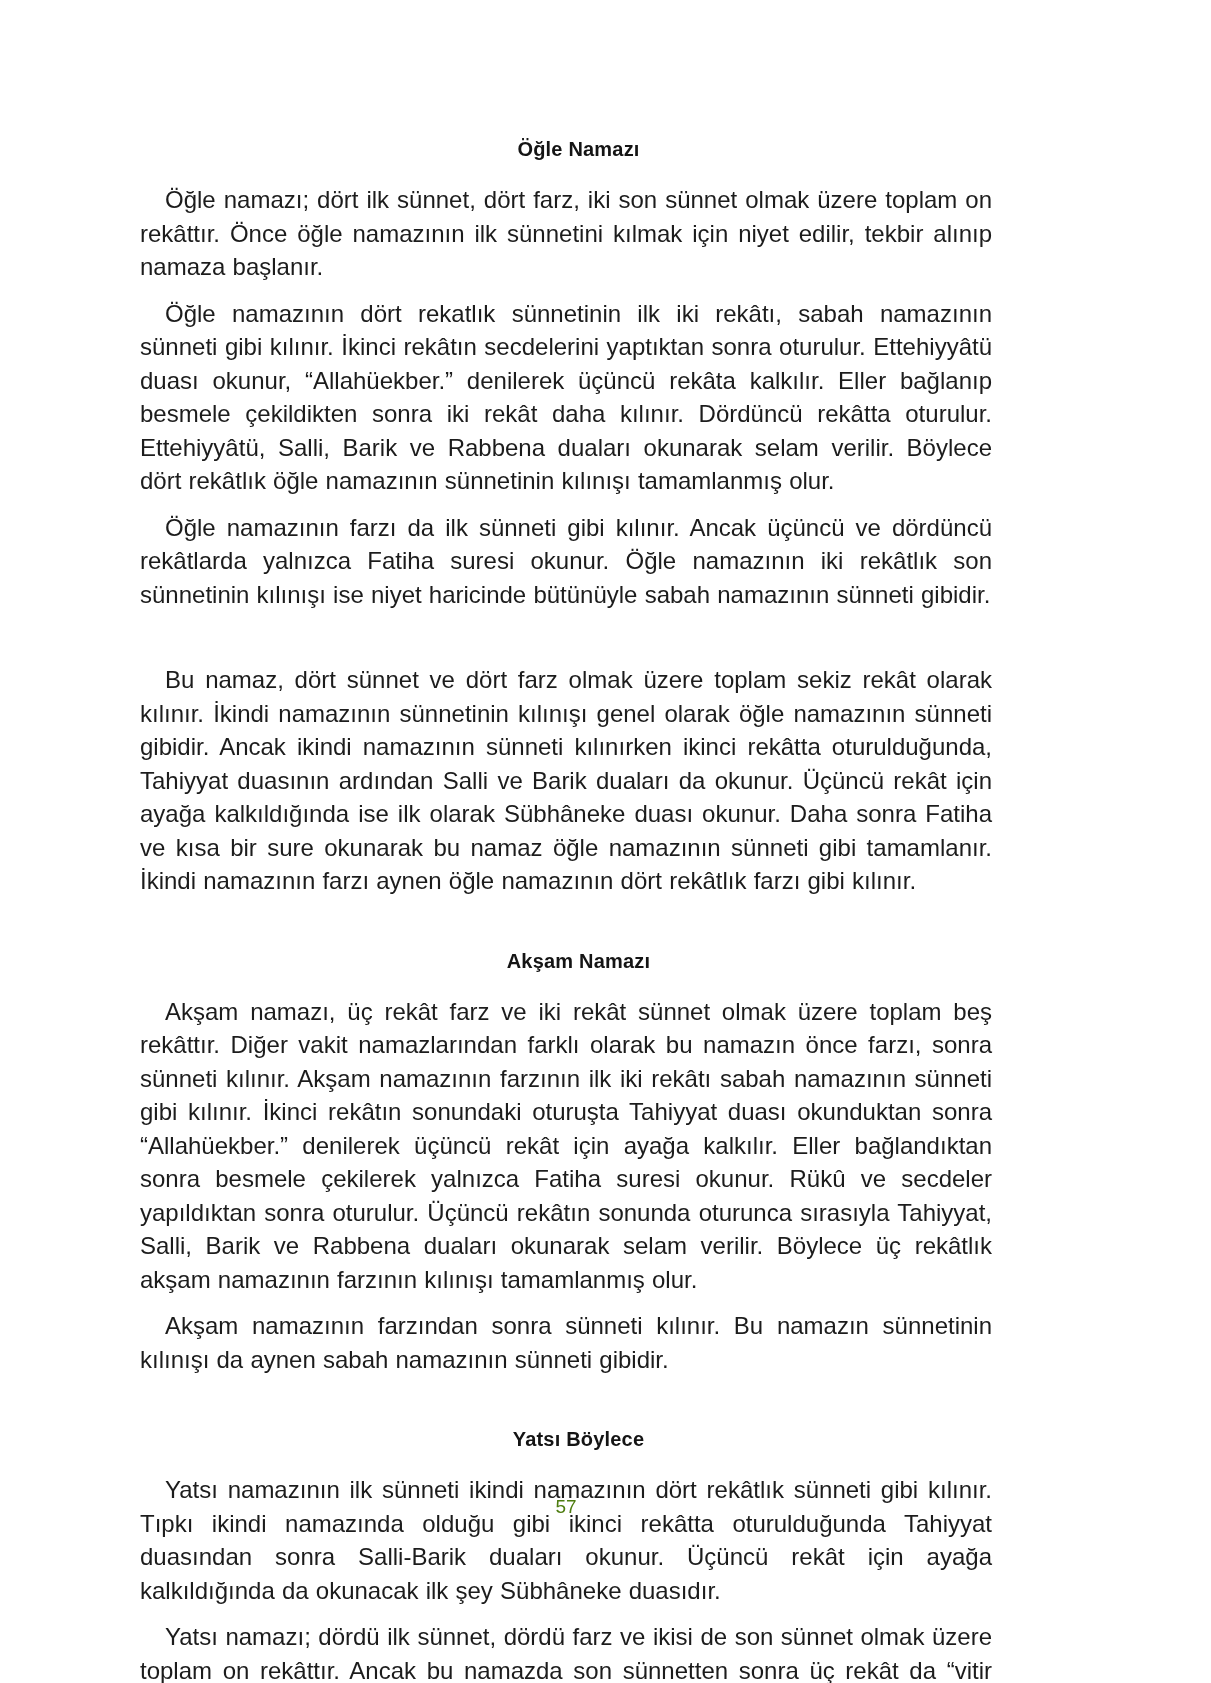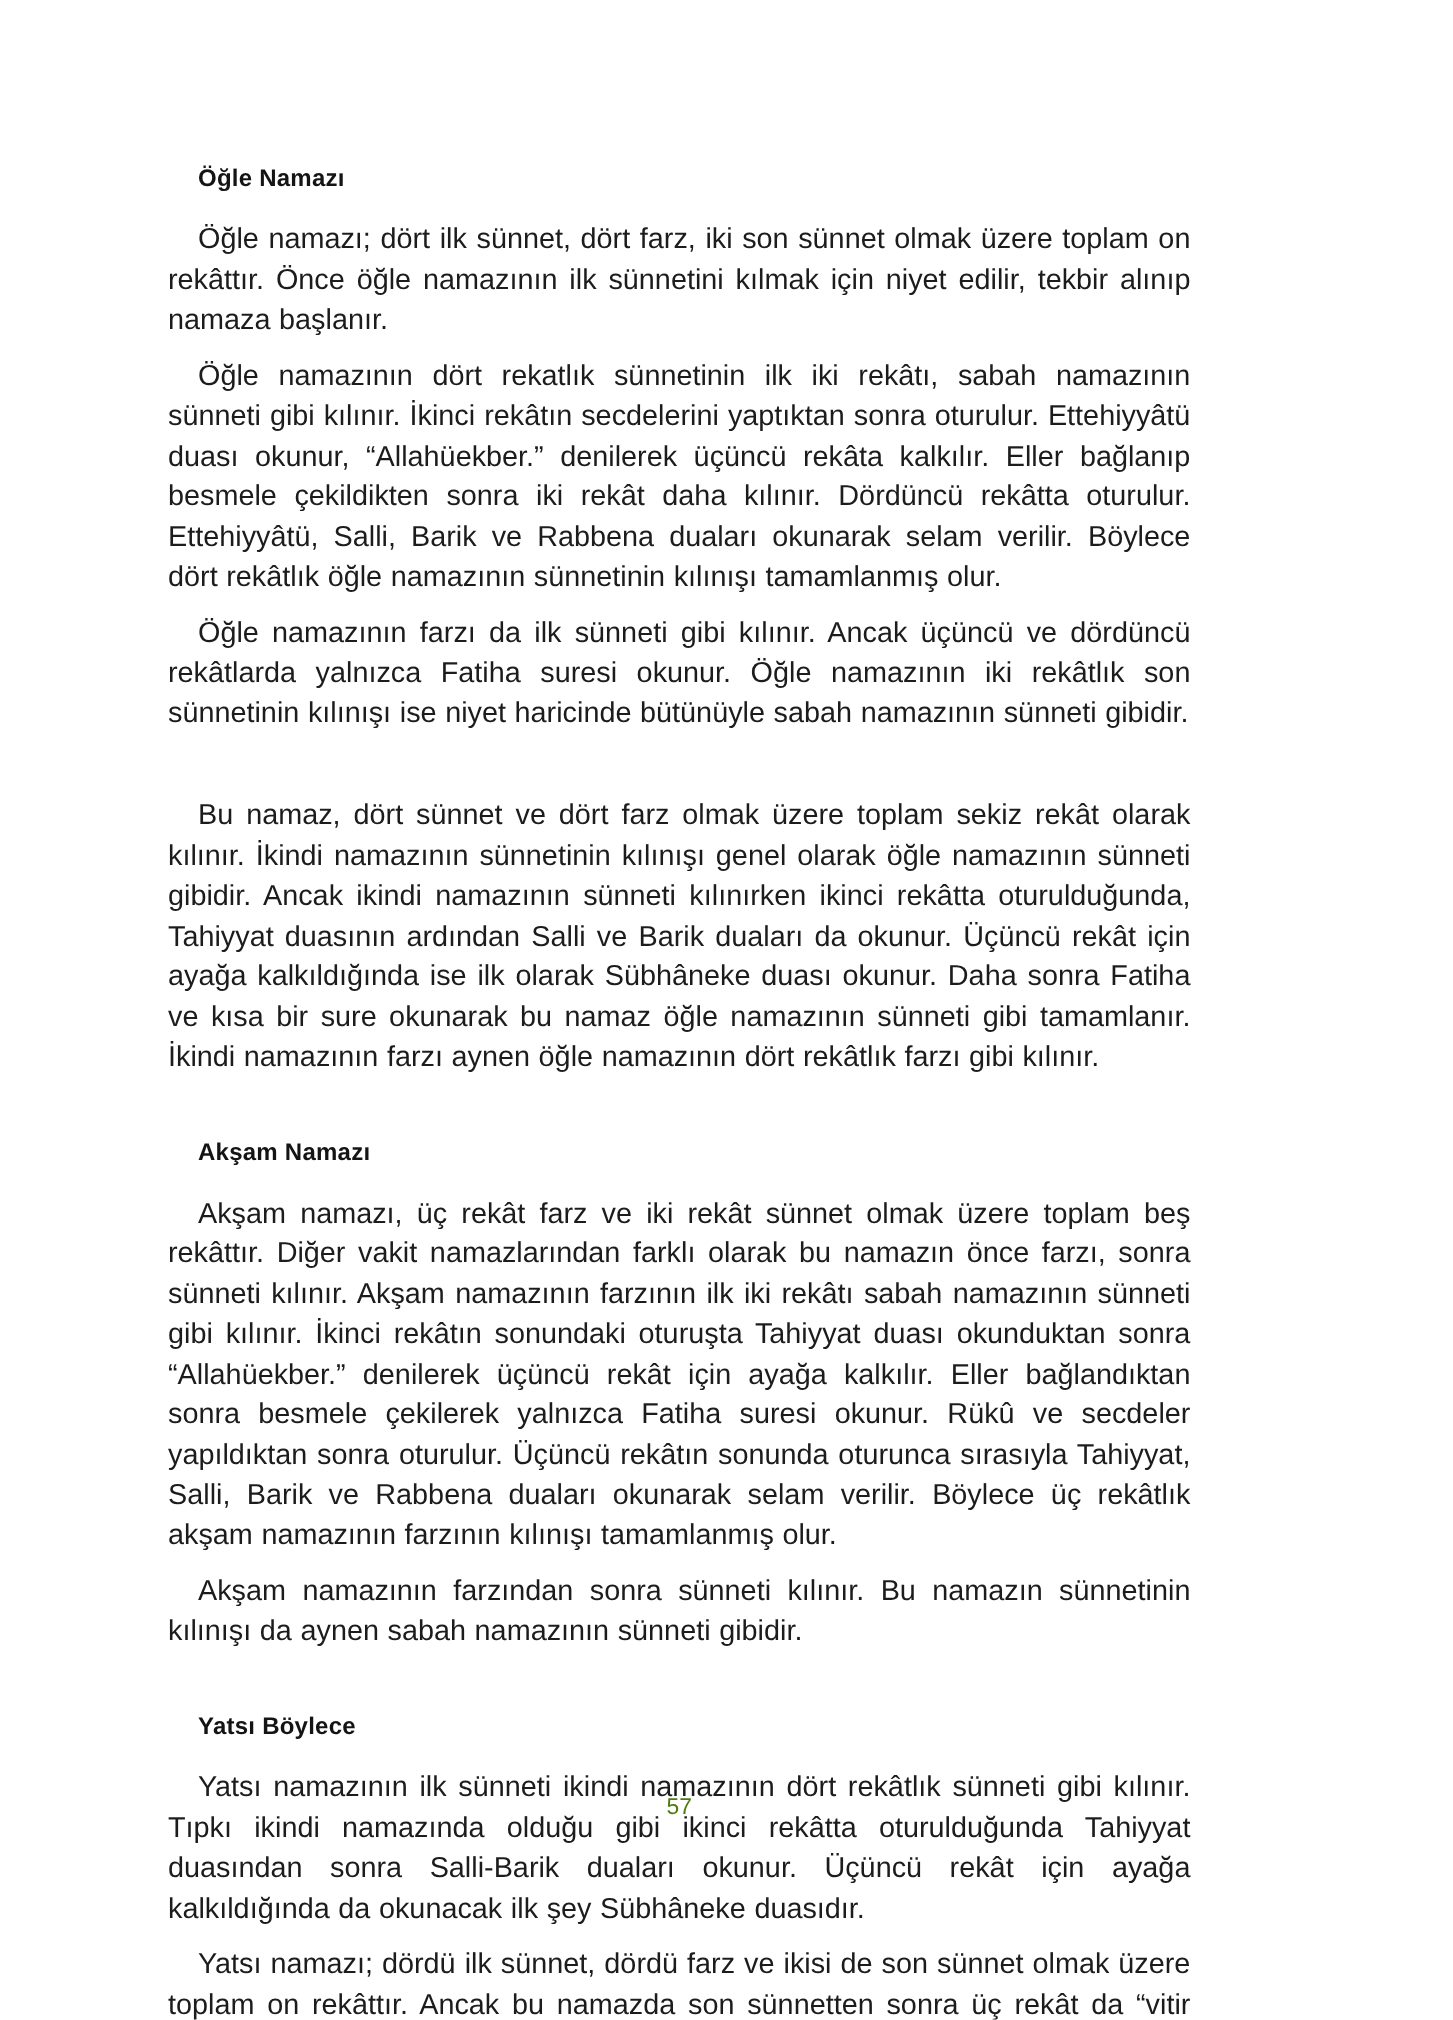--- a/index.html
+++ b/index.html
@@ -18,20 +18,21 @@
     top: 138px;
     left: 140px;
     width: 852px;
   }
   .section-heading {
     font-size: 20px;
     font-weight: bold;
     color: #141414;
     margin: 0 0 22px 25px;
     letter-spacing: 0.2px;
+    text-align: center;
   }
   section { margin-bottom: 30px; }
   section + section { margin-top: 52px; }
   .para {
     font-size: 24px;
     line-height: 33.5px;
     text-align: justify;
     text-indent: 25px;
     margin: 0 0 13px 0;
     word-spacing: 0.5px;

